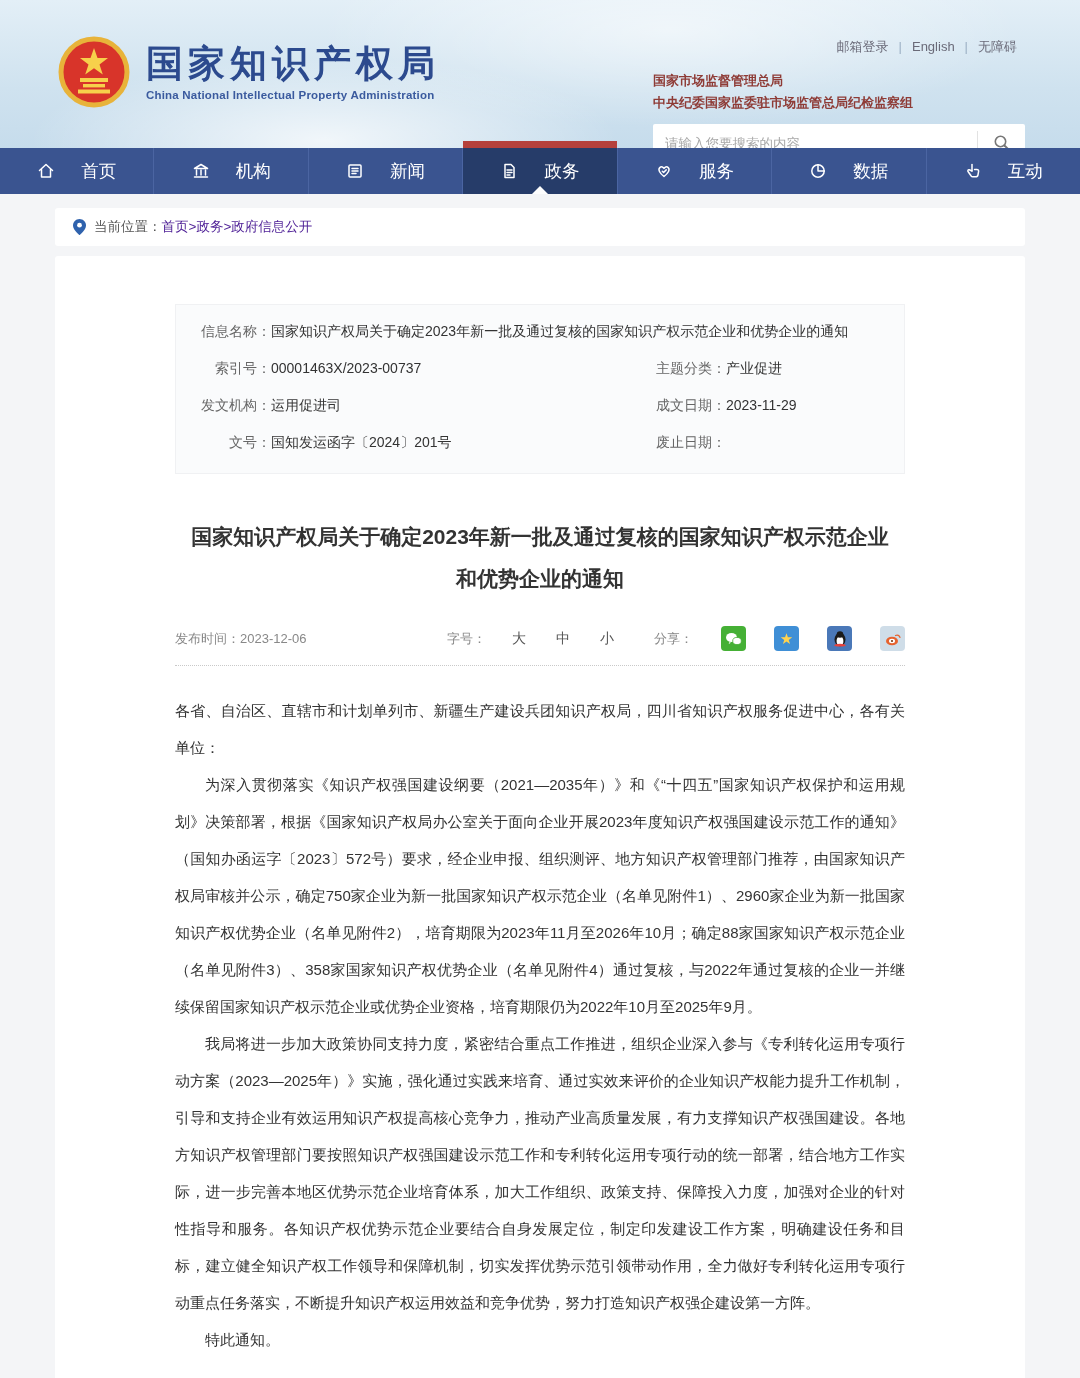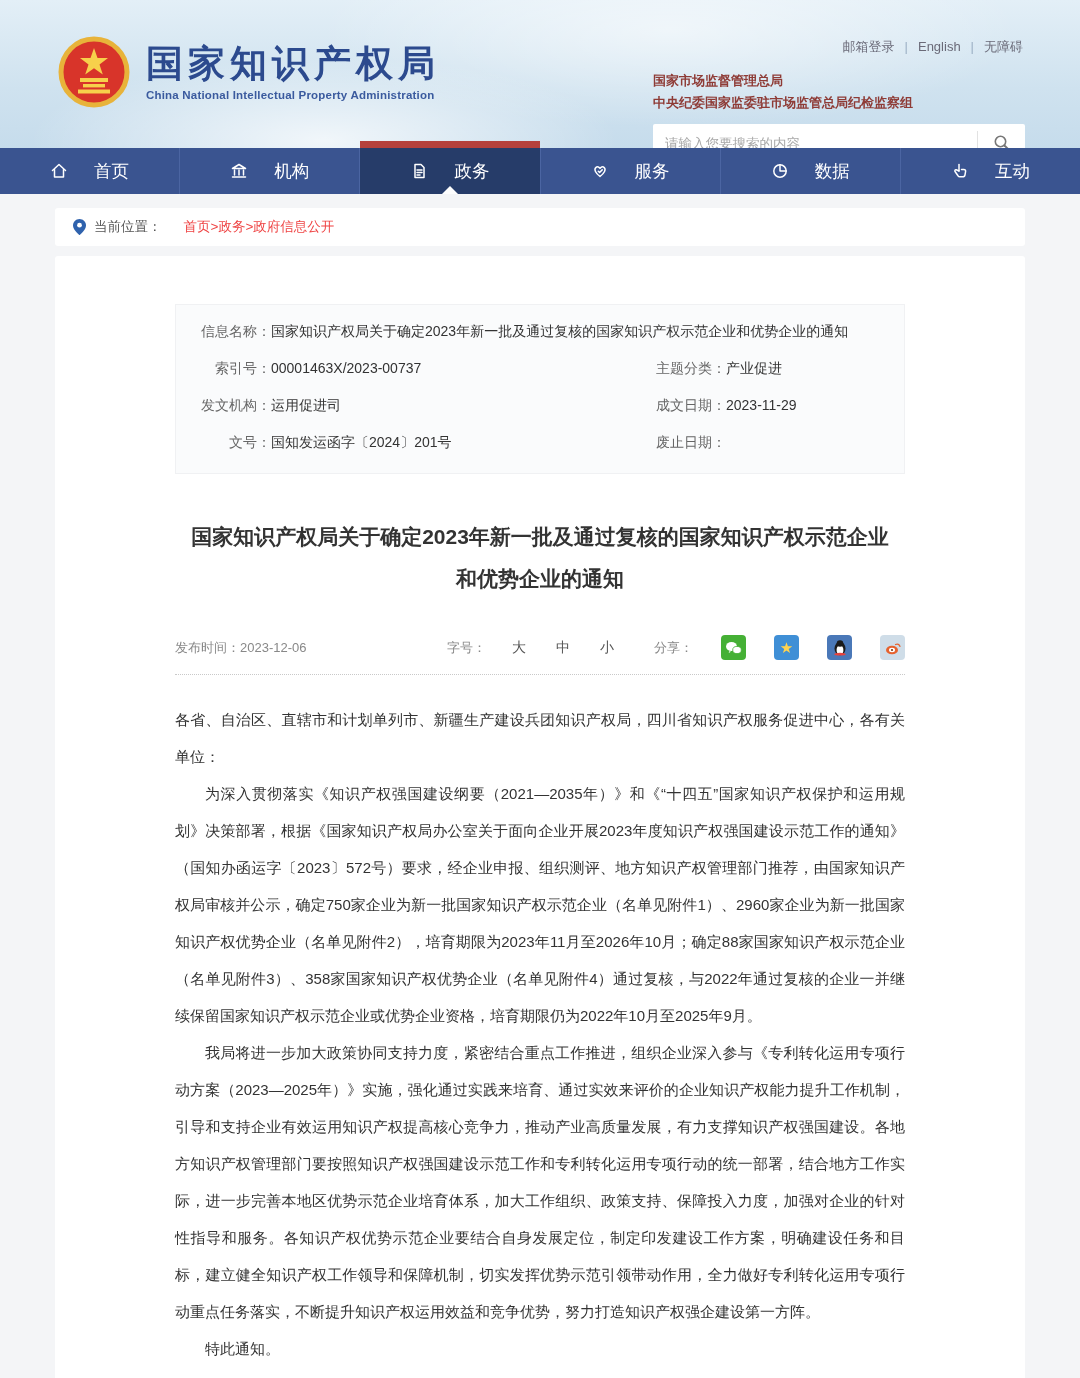--- a/index.html
+++ b/index.html
@@ -14,21 +14,21 @@
     background:
       radial-gradient(ellipse 420px 120px at 30% 95%, rgba(255,255,255,.75), rgba(255,255,255,0) 70%),
       radial-gradient(ellipse 500px 140px at 62% 20%, rgba(255,255,255,.55), rgba(255,255,255,0) 70%),
       linear-gradient(180deg,#e3eff7 0%,#cfe2ef 60%,#c6dcec 100%);
   }
   .brand{ position:absolute; left:58px; top:36px; display:flex; align-items:center; }
   .emblem{ width:72px; height:72px; margin-right:16px; flex:0 0 auto; }
   .site-name{ font-size:37px; font-weight:bold; color:#2c4a8e; letter-spacing:5px; line-height:42px;}
   .site-name-en{ font-size:11.5px; font-weight:bold; color:#3a5a9e; margin-top:4px; letter-spacing:.2px;}
   .header-right{ position:absolute; right:55px; top:38px; width:372px; }
-  .top-links{ text-align:right; font-size:13px; color:#6a6a78; margin-bottom:14px; margin-right:2px;}
+  .top-links{ text-align:right; font-size:13px; color:#6a6a78; margin-bottom:14px; margin-right:8px;}
   .top-links a{ color:#6a6a78; text-decoration:none; cursor:pointer;}
   .top-links .sep{ color:#9bb0c4; margin:0 10px; }
   .agency-links{ font-size:13px; line-height:22px;font-weight:bold; }
   .agency-links a{ display:block; color:#8e3b36; text-decoration:none; cursor:pointer; }
   .search-bar{
     margin-top:10px; height:38px; background:#fff; border-radius:2px;
     display:flex; align-items:center; overflow:hidden;
   }
   .search-bar input{
     flex:1; border:none; outline:none; height:100%; padding:0 12px;
@@ -56,21 +56,21 @@
     position:absolute; bottom:0; left:50%; transform:translateX(-50%);
     width:0; height:0; border-left:8px solid transparent;
     border-right:8px solid transparent; border-bottom:8px solid #fdfdfd;
   }
   
   .breadcrumb-bar{
     width:970px; margin:14px auto 0; background:#fff; border-radius:3px;
     height:38px; display:flex; align-items:center; padding:0 18px; font-size:13.5px; color:#555;
   }
   .breadcrumb-bar .crumb-label{ margin-left:8px; color:#555; }
-  .breadcrumb-bar .crumb-path{ color:#ef4444; cursor:pointer;margin-left:22px; }
+  .breadcrumb-bar .crumb-path{ color:#4c1d95; cursor:pointer; }
   
   .content-card{
     width:970px; margin:10px auto 0; background:#fff; border-radius:3px;
     min-height:1160px; padding:48px 120px 40px; position:relative;
   }
   
   .doc-info{
     background:#fafbfc; border:1px solid #f0f1f3; padding:8px 0 12px;
     font-size:14px;
   }
@@ -80,21 +80,21 @@
   .doc-info .half-l{ display:flex; width:460px; }
   .doc-info .half-r{ display:flex; flex:1; }
   .doc-info .half-r .lbl{ width:90px; }
   
   .doc-title{
     margin-top:42px; text-align:center; font-size:21px; font-weight:bold;
     color:#333; line-height:42px;
   }
   
   .meta-row{
-    margin-top:35px; display:flex; align-items:center; justify-content:space-between;
+    margin-top:26px; display:flex; align-items:center; justify-content:space-between;
     font-size:13px; color:#888;text-align:center;
   }
   .meta-right{ display:flex; align-items:center; gap:22px; }
   .fontsize-opt{ color:#555; cursor:pointer; margin:0 4px; font-size:14px; }
   .share-label{ margin-left:14px; }
   .share-icon{
     width:25px; height:25px; border-radius:4px; display:inline-flex;
     align-items:center; justify-content:center; cursor:pointer; margin-left:6px;
   }
   .share-wechat{ background:#45b035; }
@@ -160,20 +160,29 @@
   <div class="nav-item">
     <span class="nicon">
       <svg width="18" height="18" viewBox="0 0 18 18" fill="none" stroke="#fff" stroke-width="1.5" stroke-linecap="round" stroke-linejoin="round">
           <path d="M2.5 6.5 L9 2.5 L15.5 6.5 Z"></path>
           <path d="M4.5 8 V13 M9 8 V13 M13.5 8 V13"></path>
           <path d="M2.5 15 H15.5"></path>
         </svg>
     </span>
     <span>机构</span>
   </div>
+  <div class="nav-item">
+    <span class="nicon">
+      <svg width="18" height="18" viewBox="0 0 18 18" fill="none" stroke="#fff" stroke-width="1.5" stroke-linecap="round" stroke-linejoin="round">
+          <rect x="3" y="3" width="12" height="12" rx="1"></rect>
+          <path d="M6 6.5 H12 M6 9 H12 M6 11.5 H10"></path>
+        </svg>
+    </span>
+    <span>新闻</span>
+  </div>
   <div class="nav-item active">
     <div class="red-strip"></div>
     <span class="nicon">
       <svg width="18" height="18" viewBox="0 0 18 18" fill="none" stroke="#fff" stroke-width="1.5" stroke-linecap="round" stroke-linejoin="round">
           <path d="M5 2.5 H11 L14 5.5 V15.5 H5 Z"></path>
           <path d="M7 8 H12 M7 10.5 H12 M7 13 H10"></path>
         </svg>
     </span>
     <span>政务</span>
     <div class="up-arrow"></div>

